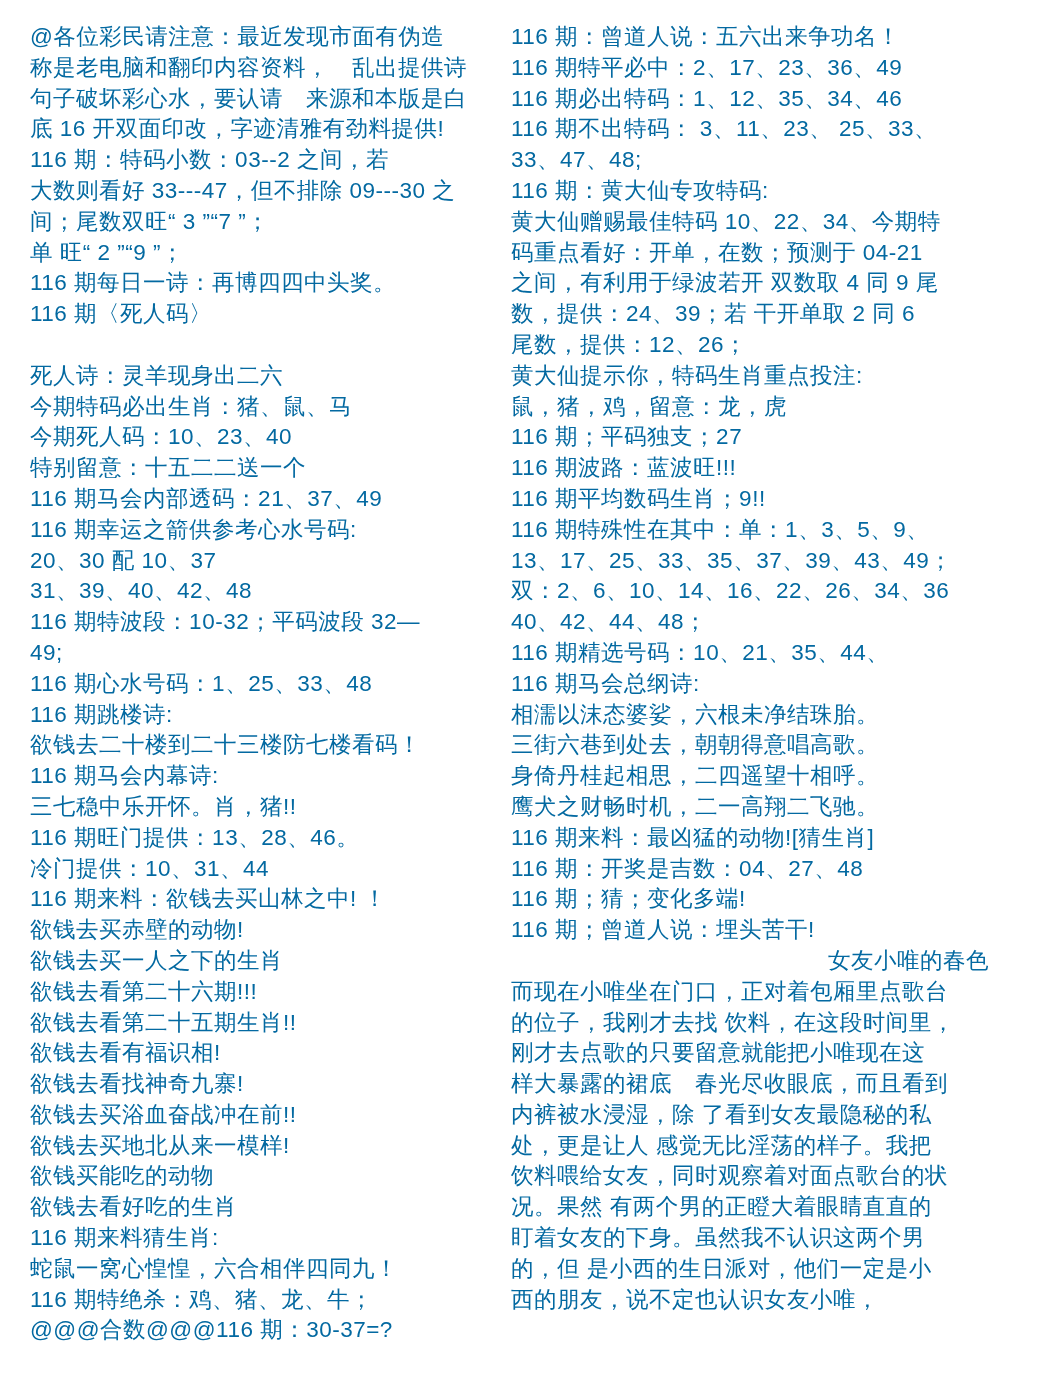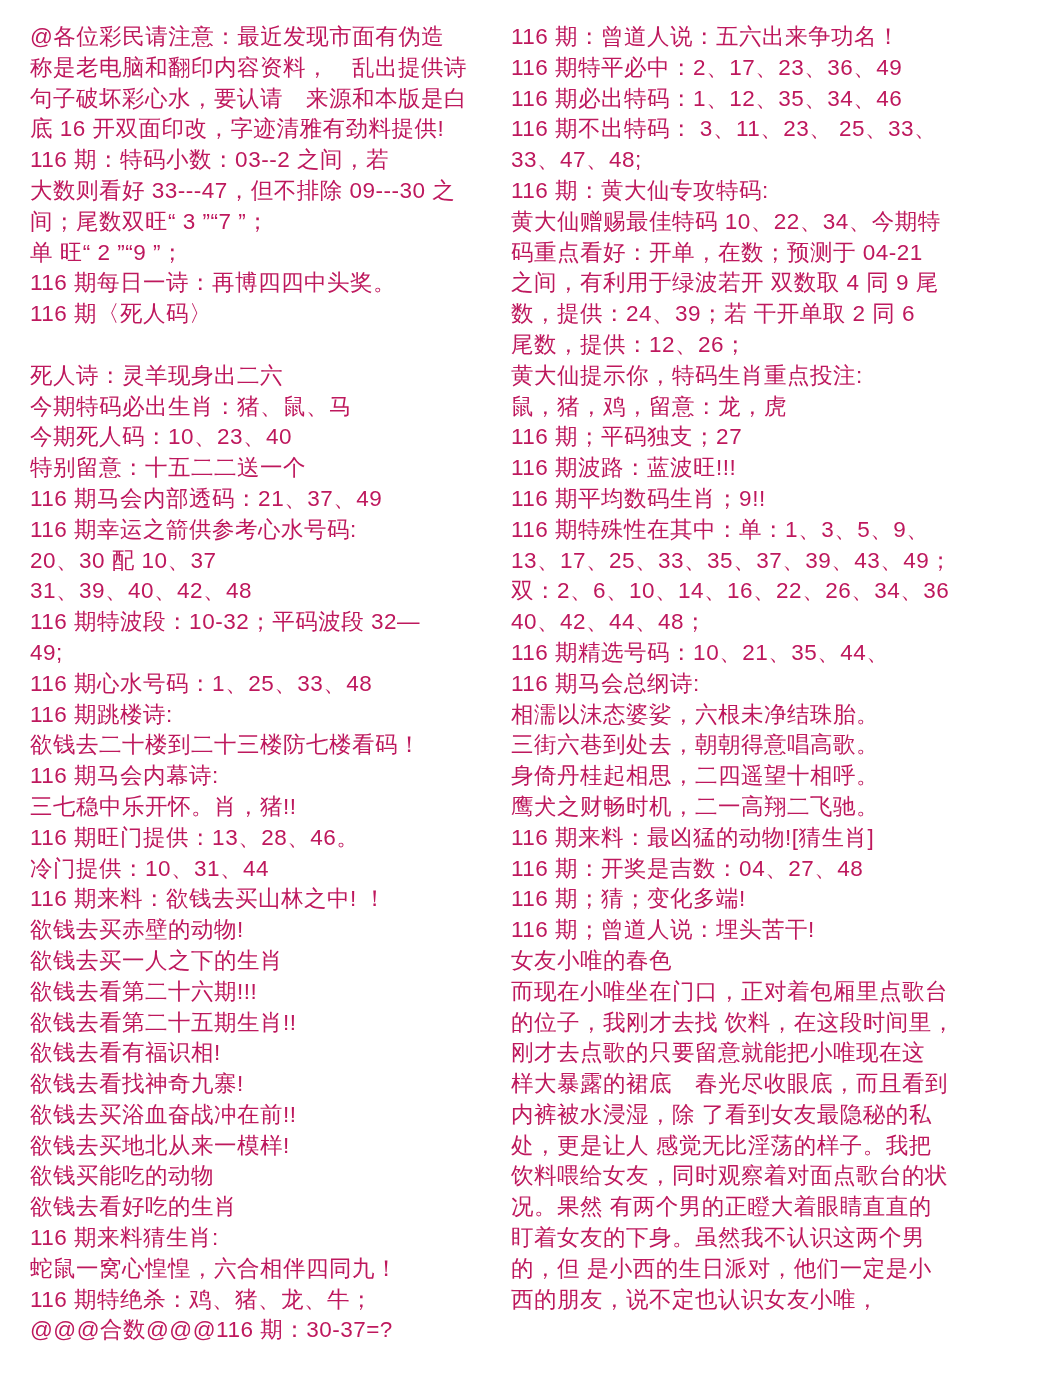--- a/index.html
+++ b/index.html
@@ -21,35 +21,35 @@
     background: #ffffff;
   }
   .col {
     position: absolute;
     top: 22px;
     font-size: 22.5px;
     line-height: 30.8px;
     font-weight: 500;
     letter-spacing: 0.5px;
     white-space: pre-wrap;
-    color: #be185d;
+    color: #0369a1;
   }
   .col-left {
     left: 30px;
     width: 488px;
   }
   .col-right {
     left: 511px;
     width: 478px;
   }
   .line {
     min-height: 30.8px;
   }
   .line.center {
-    text-align: left;
+    text-align: right;
     font-family: Liberation Serif, serif;
   }
 </style>
 </head>
 <body>
 
 <div class="page">
   <div class="col col-left"><div class="line">@各位彩民请注意：最近发现市面有伪造</div><div class="line">称是老电脑和翻印内容资料，　乱出提供诗</div><div class="line">句子破坏彩心水，要认请　来源和本版是白</div><div class="line">底 16 开双面印改，字迹清雅有劲料提供!</div><div class="line">116 期：特码小数：03--2 之间，若</div><div class="line">大数则看好 33---47，但不排除 09---30 之</div><div class="line">间；尾数双旺“ 3 ”“7 ”；</div><div class="line">单 旺“ 2 ”“9 ”；</div><div class="line">116 期每日一诗：再博四四中头奖。</div><div class="line">116 期〈死人码〉</div><div class="line"></div><div class="line">死人诗：灵羊现身出二六</div><div class="line">今期特码必出生肖：猪、鼠、马</div><div class="line">今期死人码：10、23、40</div><div class="line">特别留意：十五二二送一个</div><div class="line">116 期马会内部透码：21、37、49</div><div class="line">116 期幸运之箭供参考心水号码:</div><div class="line">20、30 配 10、37</div><div class="line">31、39、40、42、48</div><div class="line">116 期特波段：10-32；平码波段 32—</div><div class="line">49;</div><div class="line">116 期心水号码：1、25、33、48</div><div class="line">116 期跳楼诗:</div><div class="line">欲钱去二十楼到二十三楼防七楼看码！</div><div class="line">116 期马会内幕诗:</div><div class="line">三七稳中乐开怀。肖，猪!!</div><div class="line">116 期旺门提供：13、28、46。</div><div class="line">冷门提供：10、31、44</div><div class="line">116 期来料：欲钱去买山林之中! ！</div><div class="line">欲钱去买赤壁的动物!</div><div class="line">欲钱去买一人之下的生肖</div><div class="line">欲钱去看第二十六期!!!</div><div class="line">欲钱去看第二十五期生肖!!</div><div class="line">欲钱去看有福识相!</div><div class="line">欲钱去看找神奇九寨!</div><div class="line">欲钱去买浴血奋战冲在前!!</div><div class="line">欲钱去买地北从来一模样!</div><div class="line">欲钱买能吃的动物</div><div class="line">欲钱去看好吃的生肖</div><div class="line">116 期来料猜生肖:</div><div class="line">蛇鼠一窝心惶惶，六合相伴四同九！</div><div class="line">116 期特绝杀：鸡、猪、龙、牛；</div><div class="line">@@@合数@@@116 期：30-37=?</div></div>
   <div class="col col-right"><div class="line">116 期：曾道人说：五六出来争功名！</div><div class="line">116 期特平必中：2、17、23、36、49</div><div class="line">116 期必出特码：1、12、35、34、46</div><div class="line">116 期不出特码： 3、11、23、 25、33、</div><div class="line">33、47、48;</div><div class="line">116 期：黄大仙专攻特码:</div><div class="line">黄大仙赠赐最佳特码 10、22、34、今期特</div><div class="line">码重点看好：开单，在数；预测于 04-21</div><div class="line">之间，有利用于绿波若开 双数取 4 同 9 尾</div><div class="line">数，提供：24、39；若 干开单取 2 同 6</div><div class="line">尾数，提供：12、26；</div><div class="line">黄大仙提示你，特码生肖重点投注:</div><div class="line">鼠，猪，鸡，留意：龙，虎</div><div class="line">116 期；平码独支；27</div><div class="line">116 期波路：蓝波旺!!!</div><div class="line">116 期平均数码生肖；9!!</div><div class="line">116 期特殊性在其中：单：1、3、5、9、</div><div class="line">13、17、25、33、35、37、39、43、49；</div><div class="line">双：2、6、10、14、16、22、26、34、36</div><div class="line">40、42、44、48；</div><div class="line">116 期精选号码：10、21、35、44、</div><div class="line">116 期马会总纲诗:</div><div class="line">相濡以沫态婆娑，六根未净结珠胎。</div><div class="line">三街六巷到处去，朝朝得意唱高歌。</div><div class="line">身倚丹桂起相思，二四遥望十相呼。</div><div class="line">鹰犬之财畅时机，二一高翔二飞驰。</div><div class="line">116 期来料：最凶猛的动物![猜生肖]</div><div class="line">116 期：开奖是吉数：04、27、48</div><div class="line">116 期；猜；变化多端!</div><div class="line">116 期；曾道人说：埋头苦干!</div><div class="line center">女友小唯的春色</div><div class="line">而现在小唯坐在门口，正对着包厢里点歌台</div><div class="line">的位子，我刚才去找 饮料，在这段时间里，</div><div class="line">刚才去点歌的只要留意就能把小唯现在这</div><div class="line">样大暴露的裙底　春光尽收眼底，而且看到</div><div class="line">内裤被水浸湿，除 了看到女友最隐秘的私</div><div class="line">处，更是让人 感觉无比淫荡的样子。我把</div><div class="line">饮料喂给女友，同时观察着对面点歌台的状</div><div class="line">况。果然 有两个男的正瞪大着眼睛直直的</div><div class="line">盯着女友的下身。虽然我不认识这两个男</div><div class="line">的，但 是小西的生日派对，他们一定是小</div><div class="line">西的朋友，说不定也认识女友小唯，</div></div>
 </div>

